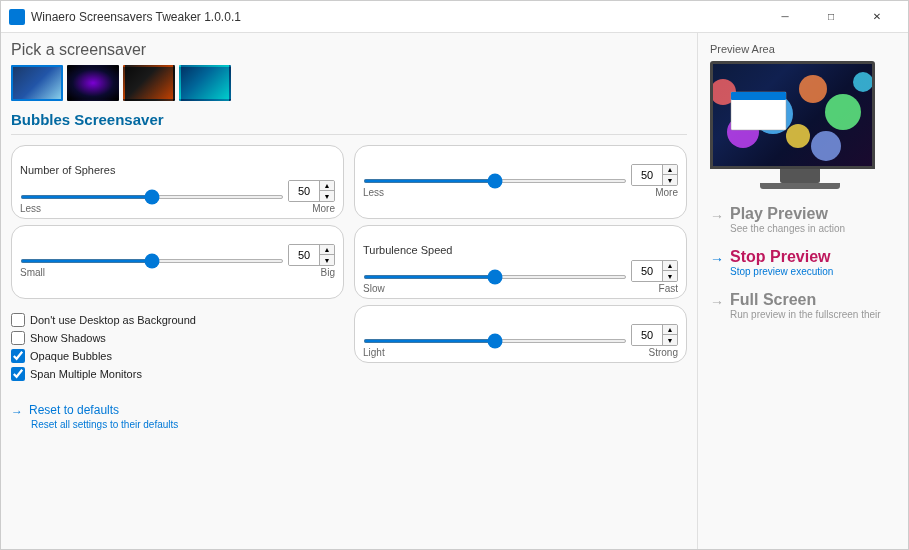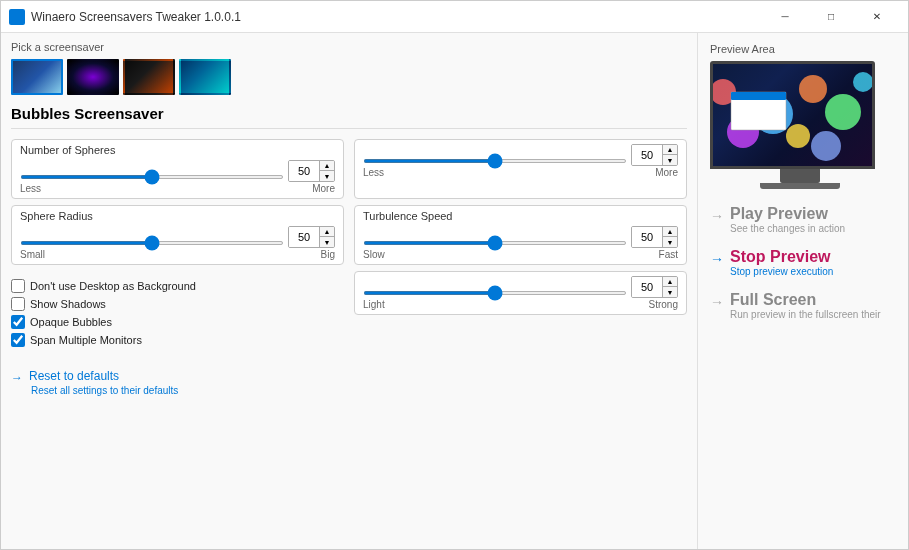--- a/index.html
+++ b/index.html
@@ -68,21 +68,21 @@
       overflow-y: auto;
       border-right: 1px solid #e0e0e0;
     }
     .right-panel {
       width: 210px;
       padding: 10px 12px;
       background: #f9f9f9;
       flex-shrink: 0;
     }
     .section-label {
-      font-size: 11px;
+      font-size: 16px;
       color: #555;
       margin-bottom: 6px;
     }
     .screensaver-thumbs {
       display: flex;
       gap: 4px;
       margin-bottom: 10px;
     }
     .thumb {
       width: 52px;
@@ -93,34 +93,34 @@
       border-radius: 1px;
     }
     .thumb.active { border-color: #0078d7; }
     .thumb-1 { background: linear-gradient(135deg, #1a3a6b 0%, #2255a8 50%, #87ceeb 100%); }
     .thumb-2 { background: radial-gradient(ellipse at center, #7b00d4 0%, #0a0a2e 60%, #000 100%); }
     .thumb-3 { background: linear-gradient(135deg, #0a0a0a 0%, #1a1a1a 40%, #c04000 100%); }
     .thumb-4 { background: linear-gradient(135deg, #003366 0%, #006699 40%, #00cccc 100%); }
     .screensaver-title {
       font-size: 15px;
       font-weight: 600;
-      color: #000000;
+      color: #0369a1;
       margin-bottom: 10px;
       border-bottom: 1px solid #ddd;
       padding-bottom: 6px;
     }
     .controls-grid {
       display: grid;
       grid-template-columns: 1fr 1fr;
       gap: 6px 10px;
     }
     .control-box {
       border: 1px solid #d0d0d0;
-      border-radius: 4px;
-      padding: 4px 8px 4px 8px;
+      border-radius: 14px;
+      padding: 18px 8px 4px 8px;
       background: #fff;
     }
     .control-box-label {
       font-size: 11px;
       color: #333;
       margin-bottom: 4px;
     }
     .slider-row {
       display: flex;
       align-items: flex-end;
@@ -337,21 +337,20 @@
               </div>
             </div>
           </div>
           <div class="range-labels">
             <span>Less</span>
             <span>More</span>
           </div>
         </div>
 
         <div class="control-box">
-          <div class="control-box-label">Sphere Radius</div>
           <div class="slider-row">
             <div class="slider-wrap">
               <input type="range" min="0" max="100" value="50" style="">
             </div>
             <div class="spinner-container">
               <input type="text" class="spinner-num" value="50" style="">
               <div class="spin-arrows">
                 <div class="spin-up">▲</div>
                 <div class="spin-down">▼</div>
               </div>

